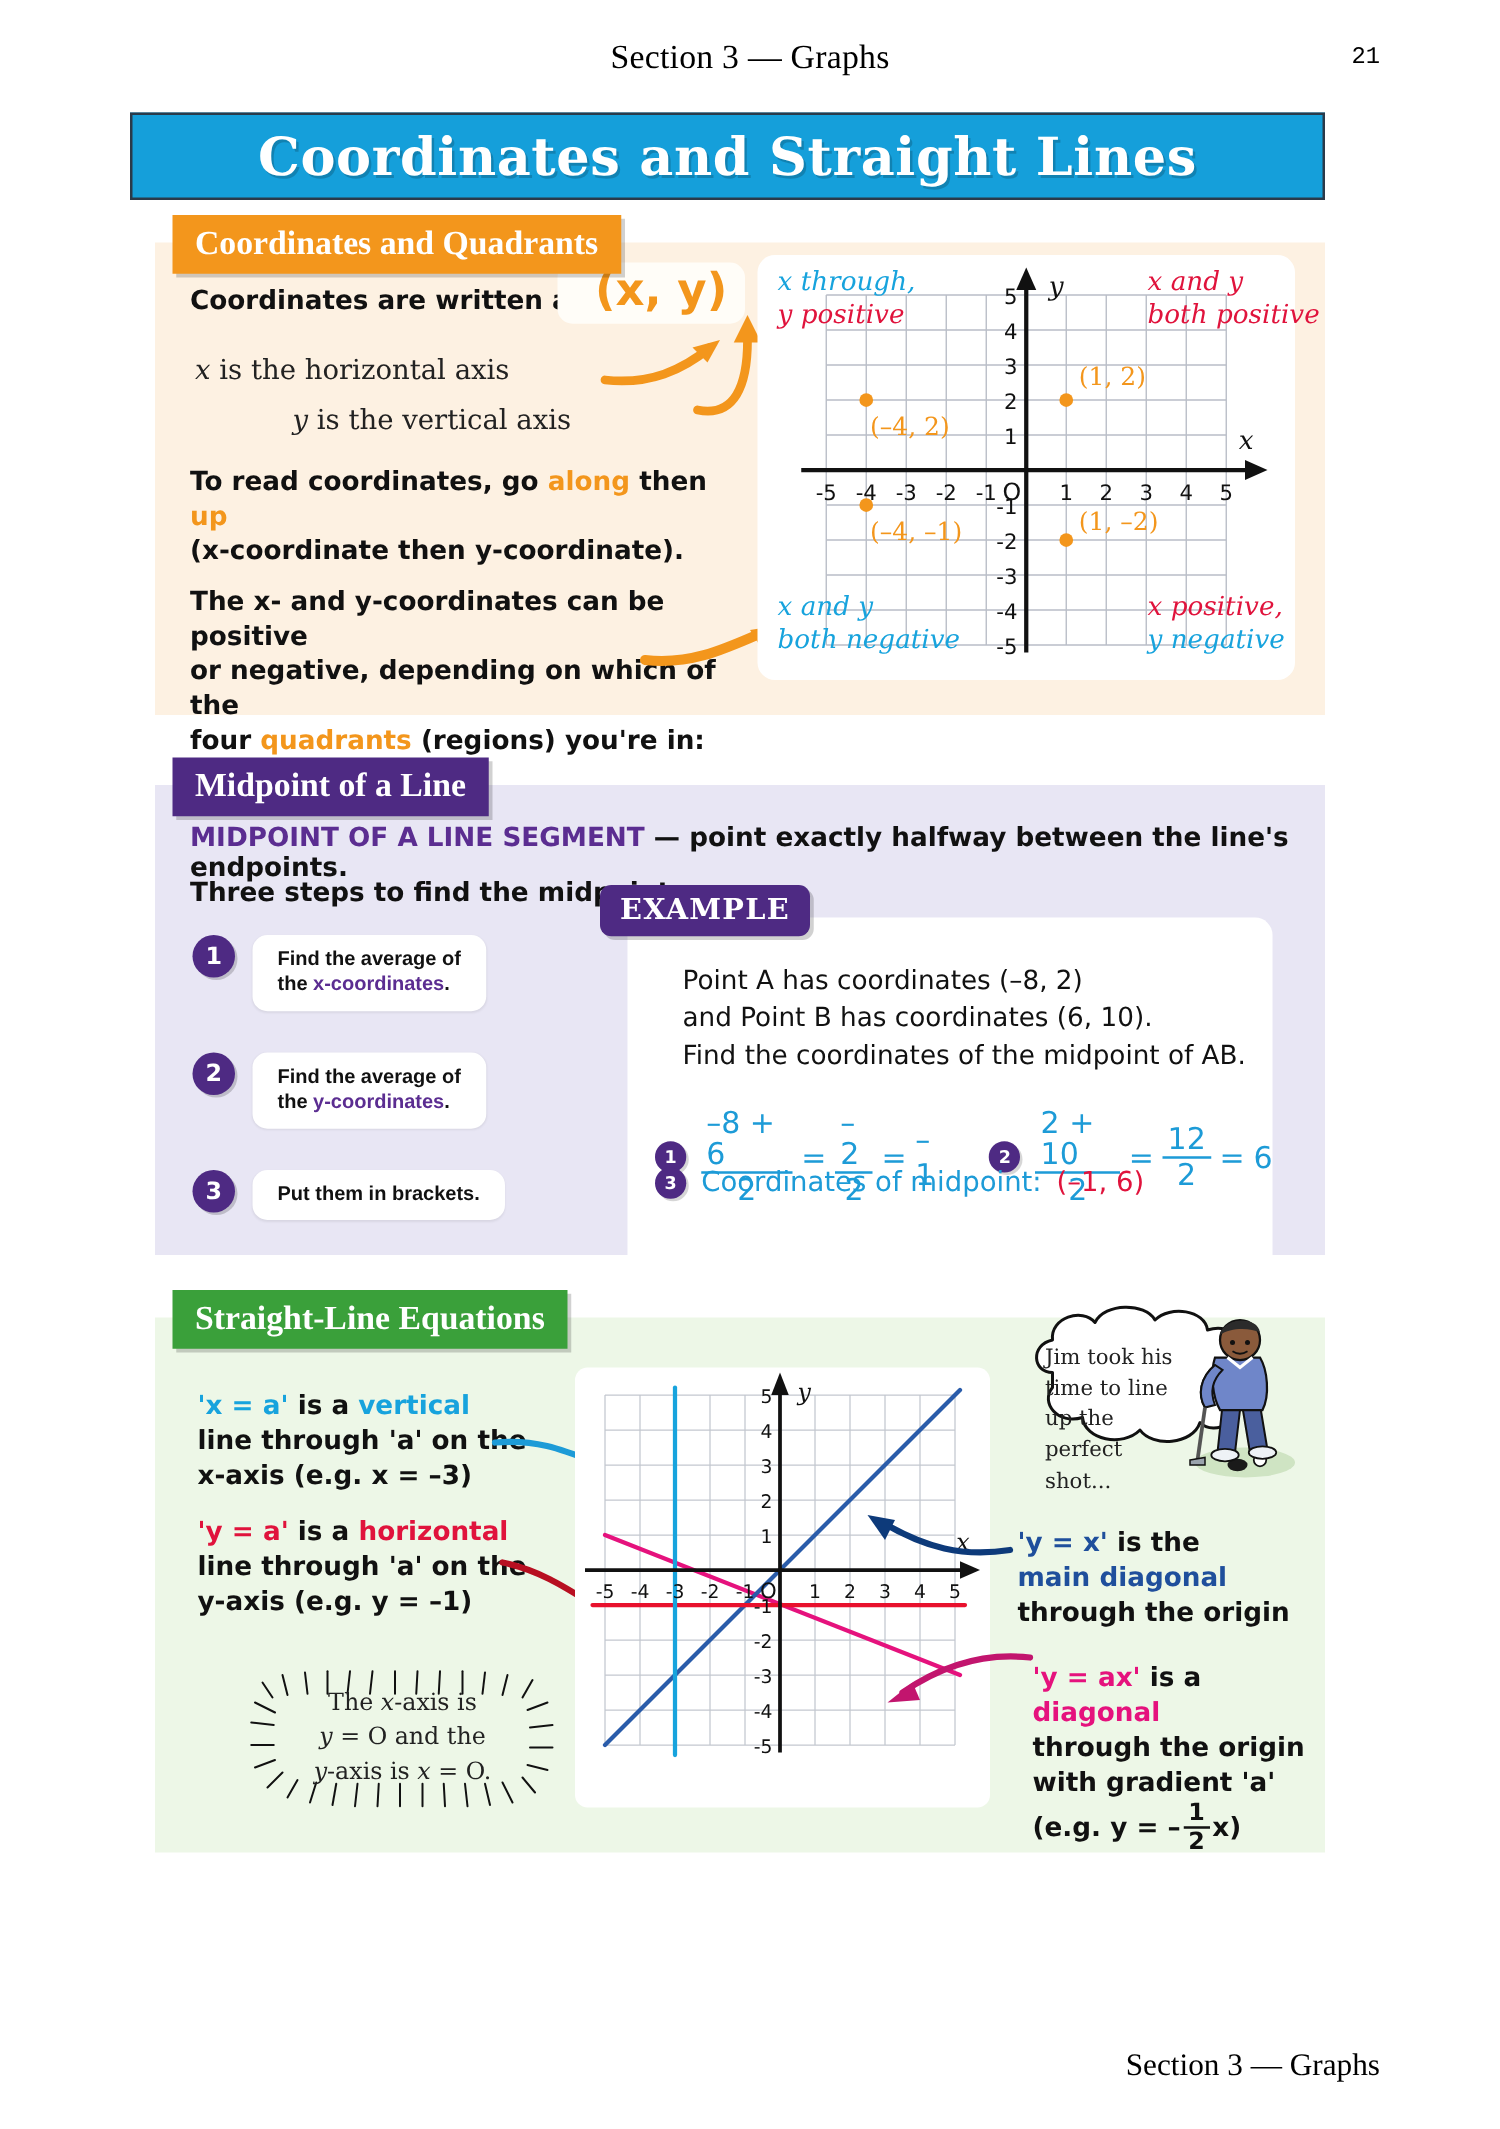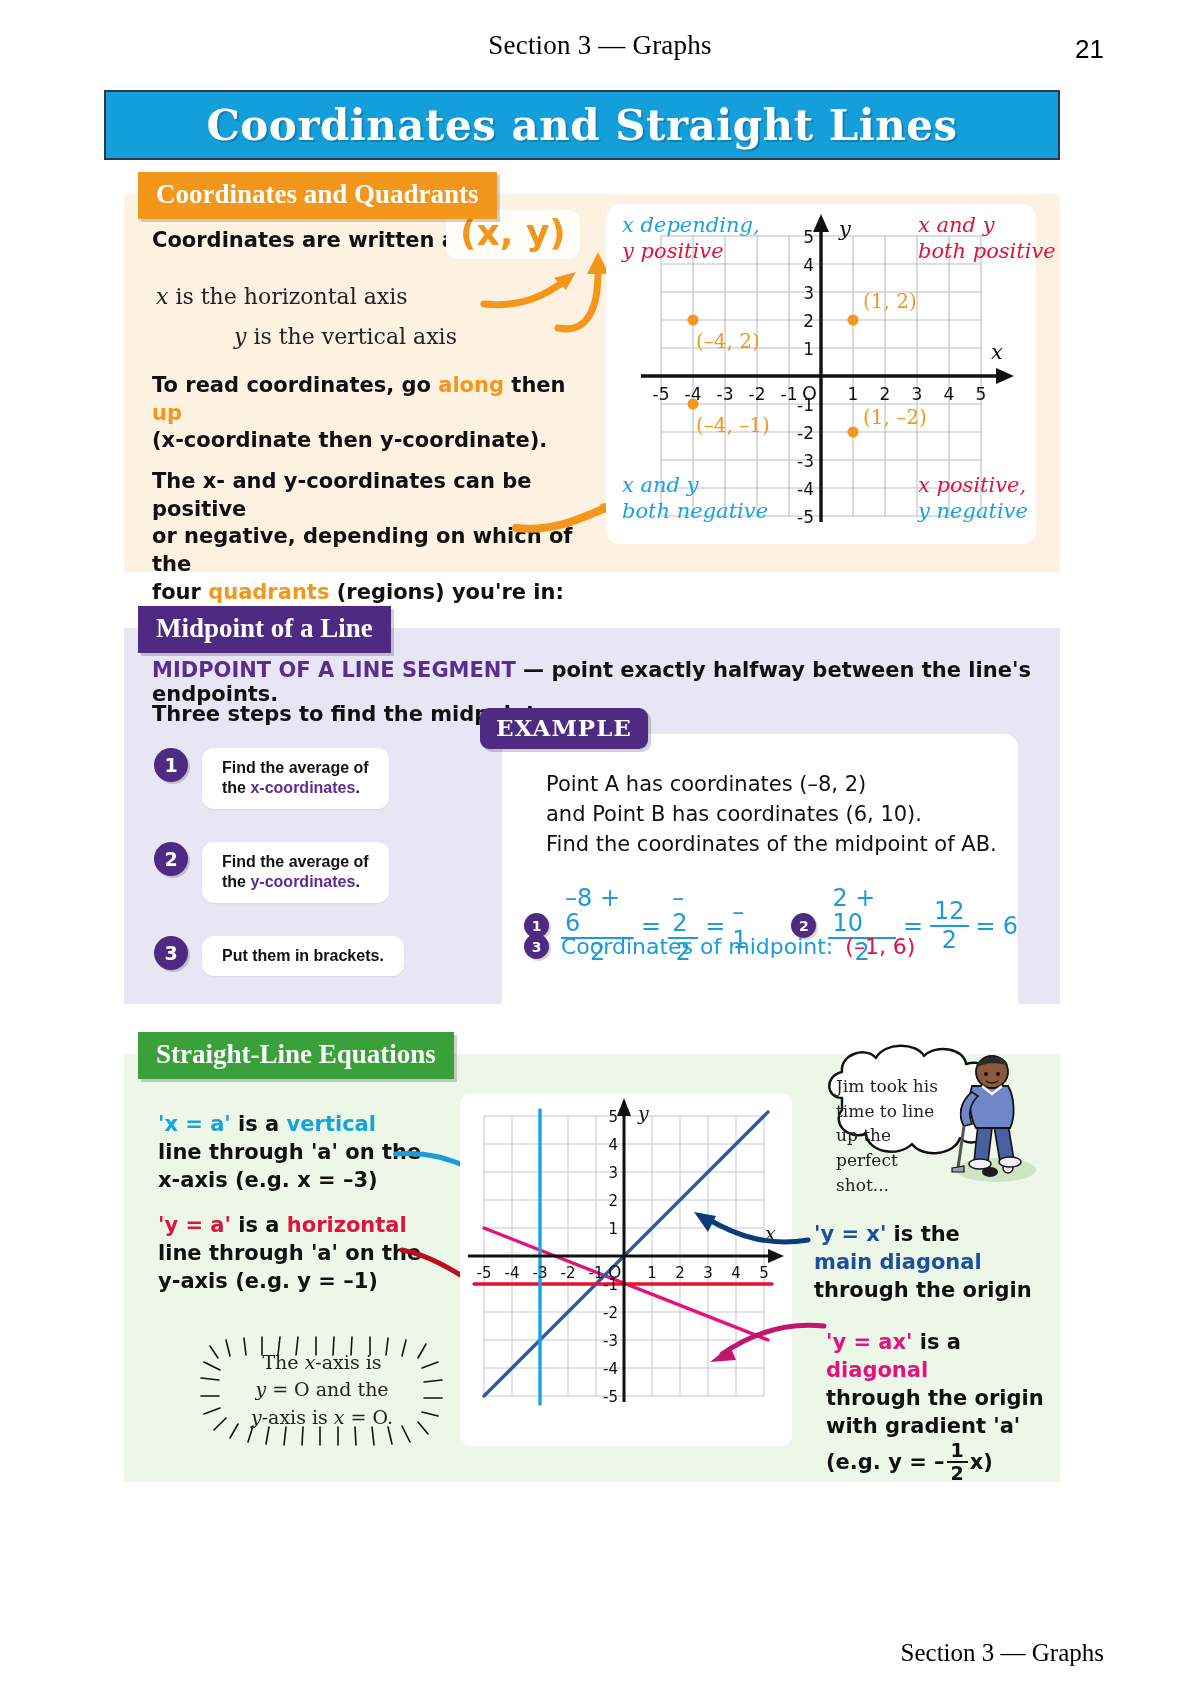--- a/index.html
+++ b/index.html
@@ -14,22 +14,22 @@
 
   
   .runhead{
     position:absolute;top:30px;left:0;width:1200px;
     text-align:center;
     font-family:"Liberation Serif", serif;
     font-size:27px;color:#000;letter-spacing:.2px;
   }
   .pagenum{
     position:absolute;top:34px;right:96px;
-    font-family:Liberation Sans, sans-serif;
-    font-size:26px;color:#000;text-align:right;
+    font-family:Liberation Mono, monospace;
+    font-size:19px;color:#000;text-align:right;
   }
   .footer{
     position:absolute;bottom:36px;right:96px;
     font-family:"Liberation Serif", serif;
     font-size:25px;color:#000;
   }
 
   
   .titlebar{
     position:absolute;left:104px;top:90px;width:956px;height:70px;
@@ -77,21 +77,21 @@
     font-family:"DejaVu Sans", sans-serif;font-weight:bold;
     font-size:21px;color:#111;
   }
   .xybox{
     position:absolute;left:322px;top:38px;
     background:#fffdf8;border-radius:12px;
     padding:2px 14px 6px 14px;
   }
   .xybox span{
     font-family:"DejaVu Sans", sans-serif;font-weight:bold;
-    font-size:36px;color:#f3961c;
+    font-size:36px;color:#f3961c;margin-left:16px;
   }
   .hand{font-family:"DejaVu Serif", serif;font-size:22px;color:#222;}
   .hand i{font-style:italic;}
   .axisline1{position:absolute;left:32px;top:112px;}
   .axisline2{position:absolute;left:110px;top:152px;}
 
   .para{
     font-family:"DejaVu Sans", sans-serif;font-weight:bold;
     font-size:21px;color:#111;line-height:1.32;
   }
@@ -328,21 +328,21 @@
         <g font-family="DejaVu Serif, serif" font-size="20" fill="#f3961c">
           <text x="90" y="144">(–4, 2)</text>
           <text x="257" y="104">(1, 2)</text>
           <text x="90" y="228">(–4, –1)</text>
           <text x="257" y="220">(1, –2)</text>
         </g>
       </svg>
     </div>
 
     <div class="qlabel" style="left:498px;top:40px;">
-      <span class="cy">x depending,</span><br>
+      <span class="cy">x through,</span><br>
       <span class="rd">y positive</span>
     </div>
     <div class="qlabel" style="left:794px;top:40px;">
       <span class="rd">x and y</span><br>
       <span class="rd">both positive</span>
     </div>
     <div class="qlabel" style="left:498px;top:300px;">
       <span class="cy">x and y</span><br>
       <span class="cy">both negative</span>
     </div>

